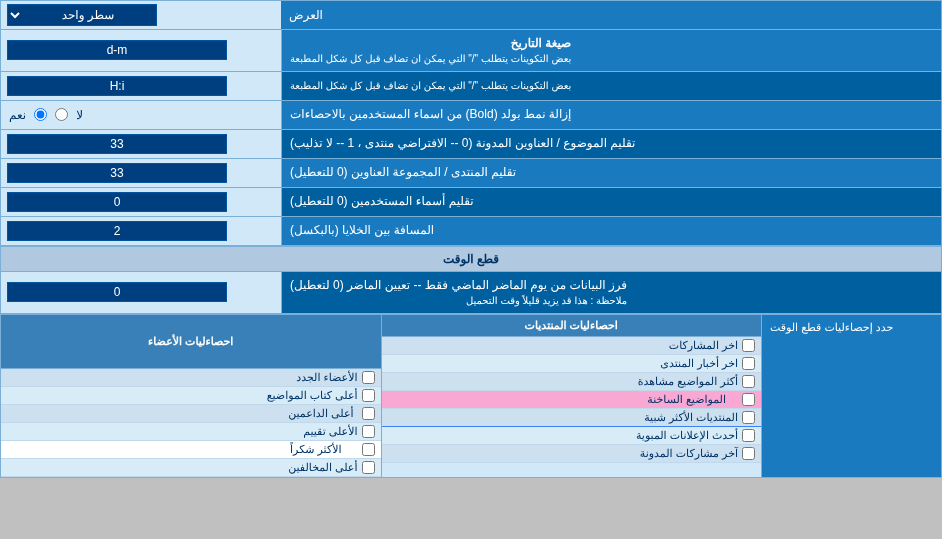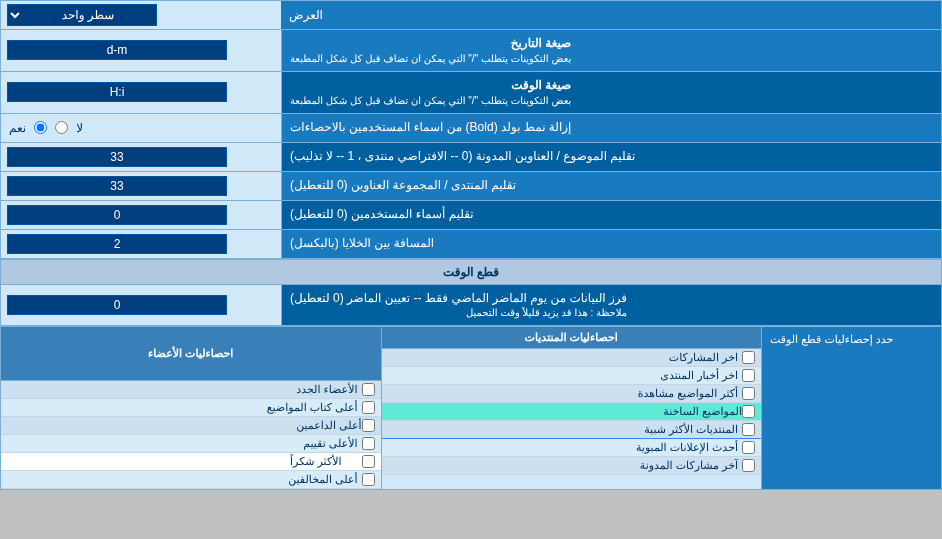--- a/index.html
+++ b/index.html
@@ -137,21 +137,20 @@
       </div>
     </div>
     <div class="input-cell">
       <input class="input-box" type="text" value="d-m" style="">
     </div>
   </div>
 
   <div class="row">
     <div class="label-cell label-cell-dark">
       <div style="text-align:right;">
-        <div style="font-weight:bold;">صيغة الوقت</div>
         <div style="font-size:10px;">بعض التكوينات يتطلب "/" التي يمكن ان تضاف قبل كل شكل المطبعة</div>
       </div>
     </div>
     <div class="input-cell">
       <input class="input-box" type="text" value="H:i" style="">
     </div>
   </div>
 
   <div class="row">
     <div class="label-cell">
@@ -232,21 +231,21 @@
         <label style="font-size:11px;color:#003366;">اخر المشاركات</label>
       </div>
       <div style="display:flex;align-items:center;padding:2px 6px;gap:4px;direction:rtl;border-bottom:1px solid #c0d8ec;background:#d8ecf8;">
         <input type="checkbox" style="">
         <label style="font-size:11px;color:#003366;">اخر أخبار المنتدى</label>
       </div>
       <div style="display:flex;align-items:center;padding:2px 6px;gap:4px;direction:rtl;border-bottom:1px solid #c0d8ec;background:#cce0f0;">
         <input type="checkbox" style="">
         <label style="font-size:11px;color:#003366;">أكثر المواضيع مشاهدة</label>
       </div>
-      <div style="display:flex;align-items:flex-end;padding:2px 6px;gap:0;direction:rtl;border-bottom:1px solid #c0d8ec;background:#5eead4;">
+      <div style="display:flex;align-items:flex-end;padding:2px 6px;gap:16px;direction:rtl;border-bottom:1px solid #c0d8ec;background:#f9a8d4;">
         <input type="checkbox" style="">
         <label style="font-size:11px;color:#003366;">المواضيع الساخنة</label>
       </div>
       <div style="display:flex;align-items:center;padding:2px 6px;gap:4px;direction:rtl;border-bottom:1px solid #3b82f6;background:#cce0f0;">
         <input type="checkbox" style="">
         <label style="font-size:11px;color:#003366;">المنتديات الأكثر شبية</label>
       </div>
       <div style="display:flex;align-items:center;padding:2px 6px;gap:4px;direction:rtl;border-bottom:1px solid #c0d8ec;background:#d8ecf8;">
         <input type="checkbox" style="">
         <label style="font-size:11px;color:#003366;">أحدث الإعلانات المبوية</label>
@@ -262,21 +261,21 @@
         <span>احصاءليات الأعضاء</span>
       </div>
       <div style="display:flex;align-items:center;padding:2px 6px;gap:4px;direction:rtl;border-bottom:1px solid #c0d8ec;background:#cce0f0;">
         <input type="checkbox" style="">
         <label style="font-size:11px;color:#003366;">الأعضاء الجدد</label>
       </div>
       <div style="display:flex;align-items:center;padding:2px 6px;gap:4px;direction:rtl;border-bottom:1px solid #c0d8ec;background:#d8ecf8;">
         <input type="checkbox" style="">
         <label style="font-size:11px;color:#003366;">أعلى كتاب المواضيع</label>
       </div>
-      <div style="display:flex;align-items:center;padding:2px 6px;gap:0;direction:rtl;border-bottom:1px solid #c0d8ec;background:#cce0f0;">
+      <div style="display:flex;align-items:center;padding:2px 6px;gap:8px;direction:rtl;border-bottom:1px solid #c0d8ec;background:#cce0f0;">
         <input type="checkbox" style="">
         <label style="font-size:11px;color:#003366;">أعلى الداعمين</label>
       </div>
       <div style="display:flex;align-items:center;padding:2px 6px;gap:4px;direction:rtl;border-bottom:1px solid #c0d8ec;background:#d8ecf8;">
         <input type="checkbox" style="">
         <label style="font-size:11px;color:#003366;">الأعلى تقييم</label>
       </div>
       <div style="display:flex;align-items:center;padding:2px 6px;gap:20px;direction:rtl;border-bottom:1px solid #c0d8ec;background:#ffffff;">
         <input type="checkbox" style="">
         <label style="font-size:11px;color:#003366;">الأكثر شكراً</label>

